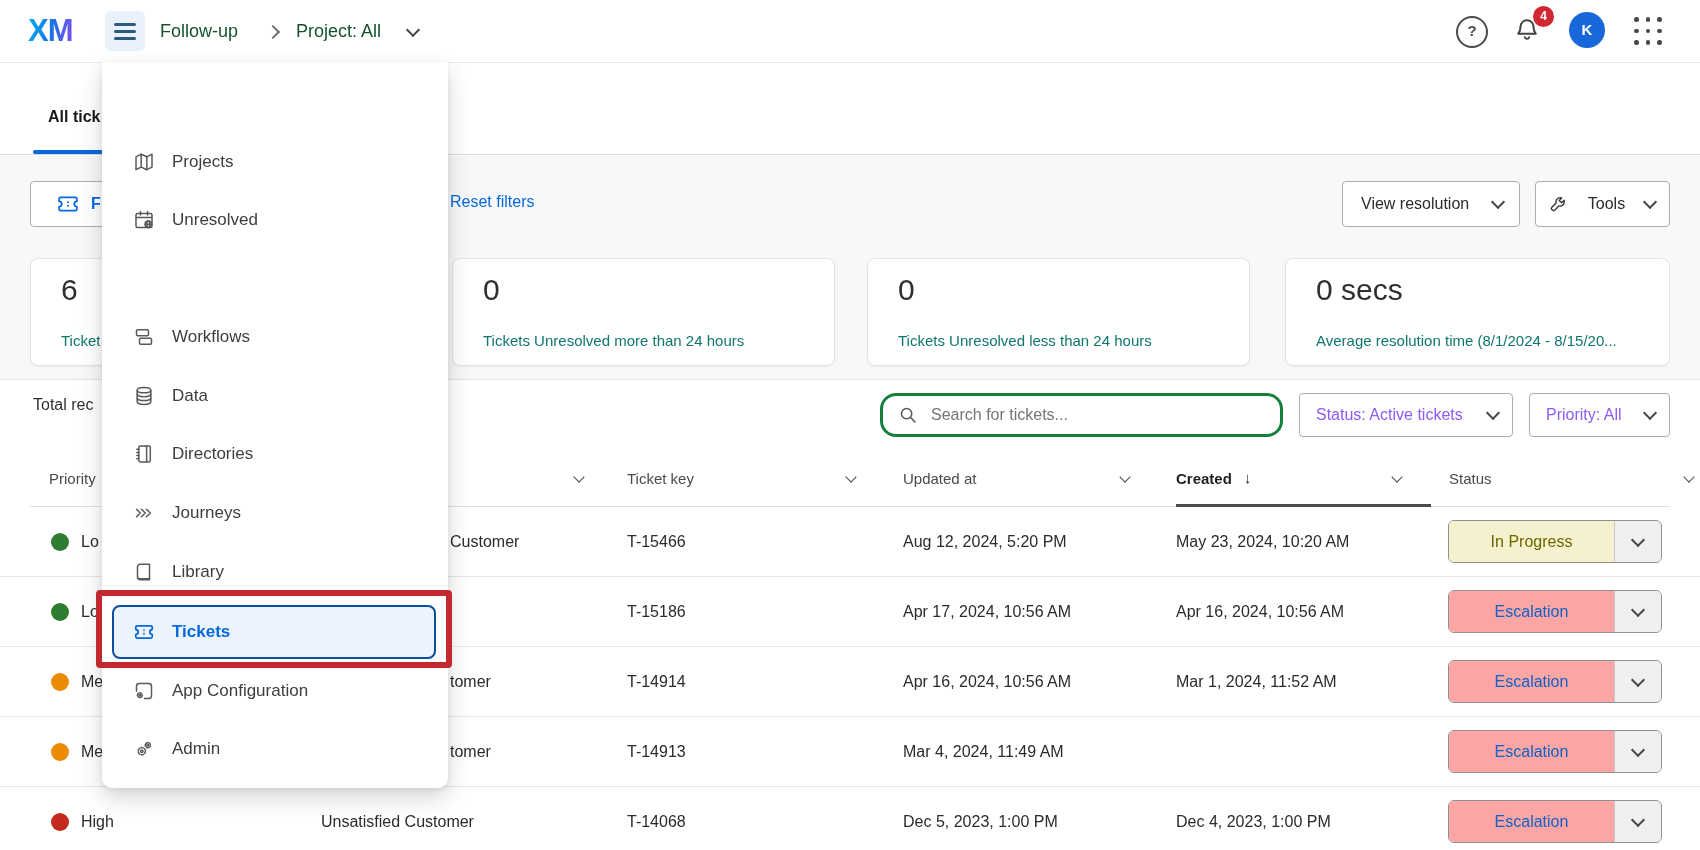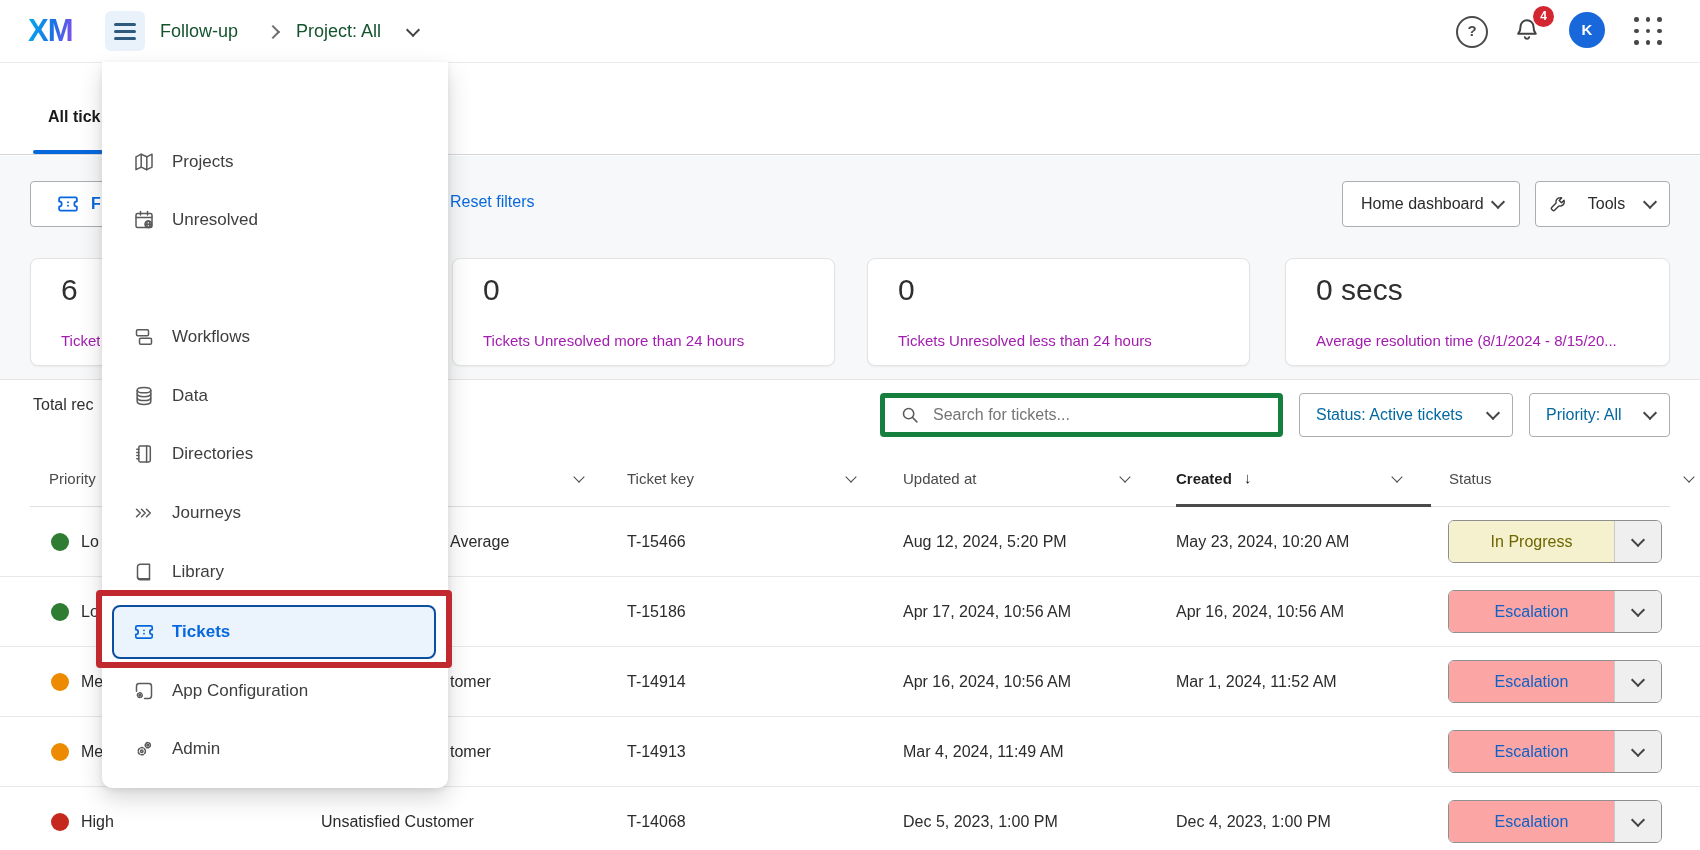--- a/index.html
+++ b/index.html
@@ -39,32 +39,32 @@
        display:flex;align-items:center;font-size:16px;color:#2B2B2B;cursor:pointer;}
   .filter-btn{left:30px;width:150px;color:#0768DD;font-weight:600;}
   .reset{position:absolute;left:450px;top:193px;font-size:16px;color:#0768DD;cursor:pointer;}
   .vd-btn{left:1342px;width:178px;justify-content:space-between;padding:0 16px 0 18px;}
   .tools-btn{left:1535px;width:135px;justify-content:space-between;padding:0 14px 0 12px;}
 
   
   .card{position:absolute;top:258px;height:108px;background:#fff;border:1px solid #E3E3E3;border-radius:8px;
         box-shadow:0 1px 2px rgba(0,0,0,.05);box-sizing:border-box;}
   .card .val{position:absolute;left:30px;top:14px;font-size:30px;color:#2F2F2F;}
-  .card .lbl{position:absolute;left:30px;bottom:16px;font-size:15px;color:#a21caf;white-space:nowrap;overflow:hidden;max-width:90%;text-align:right;}
+  .card .lbl{position:absolute;left:30px;bottom:16px;font-size:15px;color:#0f766e;white-space:nowrap;overflow:hidden;max-width:90%;text-align:right;}
 
   .total-rec{position:absolute;left:33px;top:396px;font-size:16px;color:#2F2F2F;white-space:nowrap;}
 
   
-  .search-box{position:absolute;left:880px;top:393px;width:403px;height:44px;background:#fff;border:5px solid #15803d;
-              border-radius:4px;box-sizing:border-box;display:flex;align-items:center;}
+  .search-box{position:absolute;left:880px;top:393px;width:403px;height:44px;background:#fff;border:3px solid #15803d;
+              border-radius:16px;box-sizing:border-box;display:flex;align-items:center;}
   .search-box input{border:none;outline:none;font-size:16px;color:#2F2F2F;flex:1;background:transparent;
                     font-family:"Liberation Sans","DejaVu Sans",sans-serif;}
   .search-box input::placeholder{color:#757575;}
   .drop{position:absolute;top:393px;height:44px;background:#fff;border:1px solid #ADADAD;border-radius:4px;box-sizing:border-box;
-        display:flex;align-items:center;justify-content:space-between;font-size:16px;color:#0369a1;cursor:pointer;padding:0 14px 0 16px;}
+        display:flex;align-items:center;justify-content:space-between;font-size:16px;color:#8b5cf6;cursor:pointer;padding:0 14px 0 16px;}
   .status-drop{left:1299px;width:214px;}
   .prio-drop{left:1529px;width:141px;}
 
   
   .thead{position:absolute;left:0;top:455px;width:1700px;height:52px;background:#fff;}
   .th{position:absolute;top:15px;font-size:15px;color:#4A4A4A;cursor:pointer;}
   .th.sorted{font-weight:700;color:#1F1F1F;}
   .hline{position:absolute;left:30px;top:51px;width:1640px;height:1px;background:#E0E0E0;}
   .sortline{position:absolute;left:1176px;top:49px;width:255px;height:3px;background:#4A4A4A;}
   .colchv{position:absolute;top:18px;cursor:pointer;}
@@ -112,21 +112,21 @@
       <path d="M3.8 9.6V7.2c0-.7.6-1.3 1.3-1.3h13.8c.7 0 1.3.6 1.3 1.3v2.4a2.4 2.4 0 0 0 0 4.8v2.4c0 .7-.6 1.3-1.3 1.3H5.1c-.7 0-1.3-.6-1.3-1.3v-2.4a2.4 2.4 0 0 0 0-4.8z"></path>
       <circle cx="12" cy="10.3" r=".9" fill="#0768DD" stroke="none"></circle>
         <circle cx="12" cy="13.7" r=".9" fill="#0768DD" stroke="none"></circle>
     </svg>
   </span>
   <span>F</span>
 </div>
 <div class="reset">Reset filters</div>
 
 <div class="btn vd-btn">
-  <span>Home dashboard</span>
+  <span>View resolution</span>
   <span class="chv" style="margin-top:-4px;"></span>
 </div>
 <div class="btn tools-btn">
   <span>
     <svg width="20" height="20" viewBox="0 0 24 24" fill="none" stroke="#3A3A3A" stroke-width="1.7" stroke-linecap="round" stroke-linejoin="round">
       <path d="M14.5 4.5a5 5 0 0 0-4.8 6.4L4.4 16.2a1.5 1.5 0 0 0 0 2.1l1.3 1.3a1.5 1.5 0 0 0 2.1 0l5.3-5.3A5 5 0 0 0 19.5 9c0-.5-.1-1-.2-1.4l-3 3-2.9-2.9 3-3a5 5 0 0 0-1.9-.2z"></path>
     </svg>
   </span>
   <span>Tools</span>
   <span class="chv" style="margin-top:-4px;"></span>
@@ -183,21 +183,21 @@
   <span class="chv sm colchv" style="left:1393px;"></span>
   <div class="th" style="left:1449px;">Status</div>
   <span class="chv sm colchv" style="left:1685px;"></span>
   <div class="hline"></div>
   <div class="sortline"></div>
 </div>
 
 <div class="row" style="top:507px;">
   <span class="dot g"></span>
   <span class="cell plab">Lo</span>
-  <span class="cell nm">Average</span>
+  <span class="cell nm">Customer</span>
   <span class="cell tk">T-15466</span>
   <span class="cell up">Aug 12, 2024, 5:20 PM</span>
   <span class="cell cr">May 23, 2024, 10:20 AM</span>
   <div class="badge by">
     <div class="blab">In Progress</div>
     <div class="bchev">
         <span class="chv" style="margin-top:-4px;"></span>
       </div>
   </div>
 </div>

